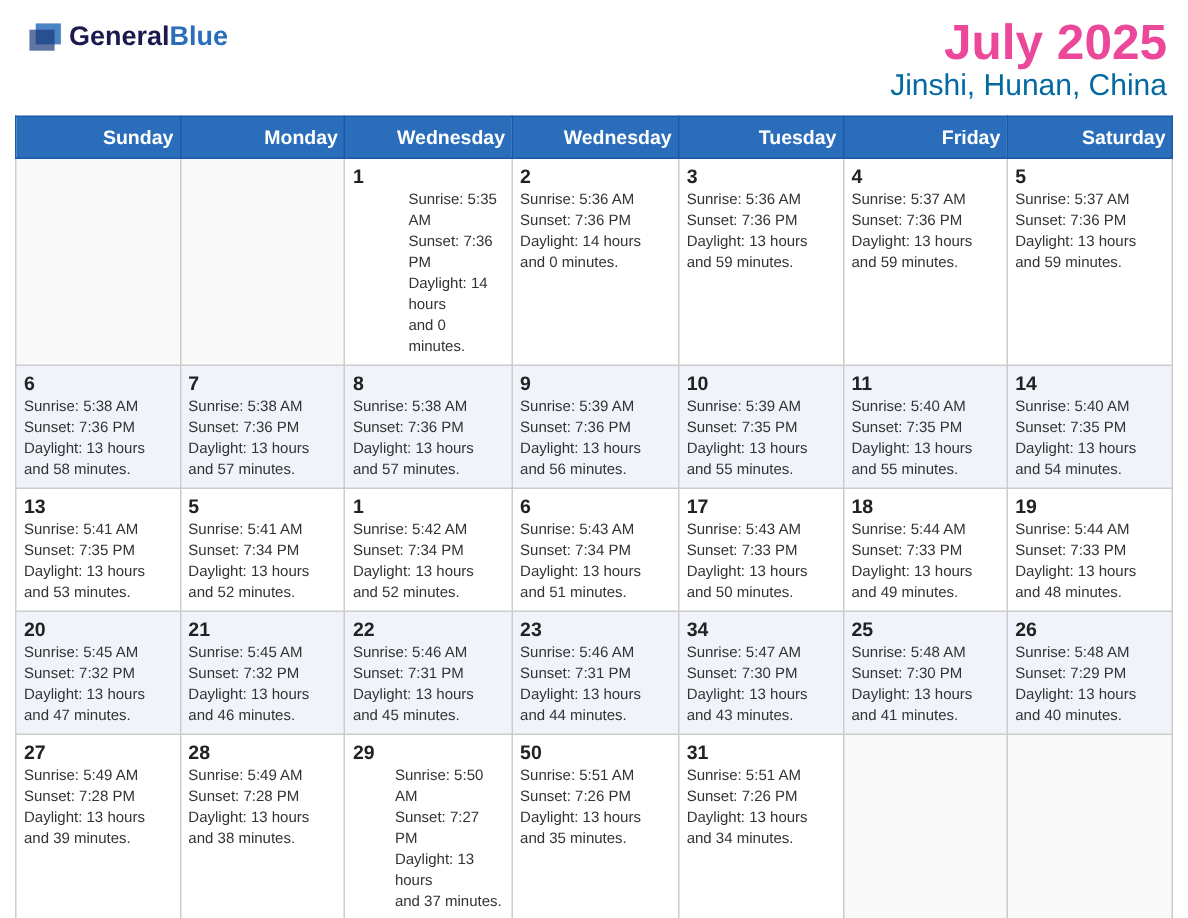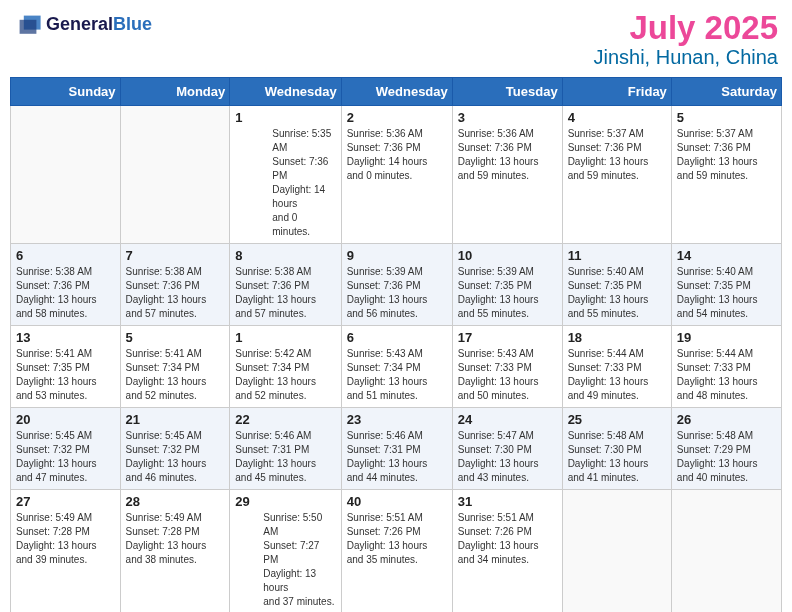--- a/index.html
+++ b/index.html
@@ -287,21 +287,21 @@
 and 45 minutes.</div>
         </td>
         <td>
           <div class="day-number">23</div>
           <div class="day-info" style="white-space: pre-line;">Sunrise: 5:46 AM
 Sunset: 7:31 PM
 Daylight: 13 hours
 and 44 minutes.</div>
         </td>
         <td>
-          <div class="day-number">24</div>
+          <div class="day-number">34</div>
           <div class="day-info" style="white-space: pre-line;">Sunrise: 5:47 AM
 Sunset: 7:30 PM
 Daylight: 13 hours
 and 43 minutes.</div>
         </td>
         <td>
           <div class="day-number">25</div>
           <div class="day-info" style="white-space: pre-line;">Sunrise: 5:48 AM
 Sunset: 7:30 PM
 Daylight: 13 hours
@@ -331,21 +331,21 @@
 and 38 minutes.</div>
         </td>
         <td>
           <div class="day-number">29</div>
           <div class="day-info" style="white-space: pre-line; margin-left: 28px;">Sunrise: 5:50 AM
 Sunset: 7:27 PM
 Daylight: 13 hours
 and 37 minutes.</div>
         </td>
         <td>
-          <div class="day-number">40</div>
+          <div class="day-number">50</div>
           <div class="day-info" style="white-space: pre-line;">Sunrise: 5:51 AM
 Sunset: 7:26 PM
 Daylight: 13 hours
 and 35 minutes.</div>
         </td>
         <td>
           <div class="day-number">31</div>
           <div class="day-info" style="white-space: pre-line;">Sunrise: 5:51 AM
 Sunset: 7:26 PM
 Daylight: 13 hours

